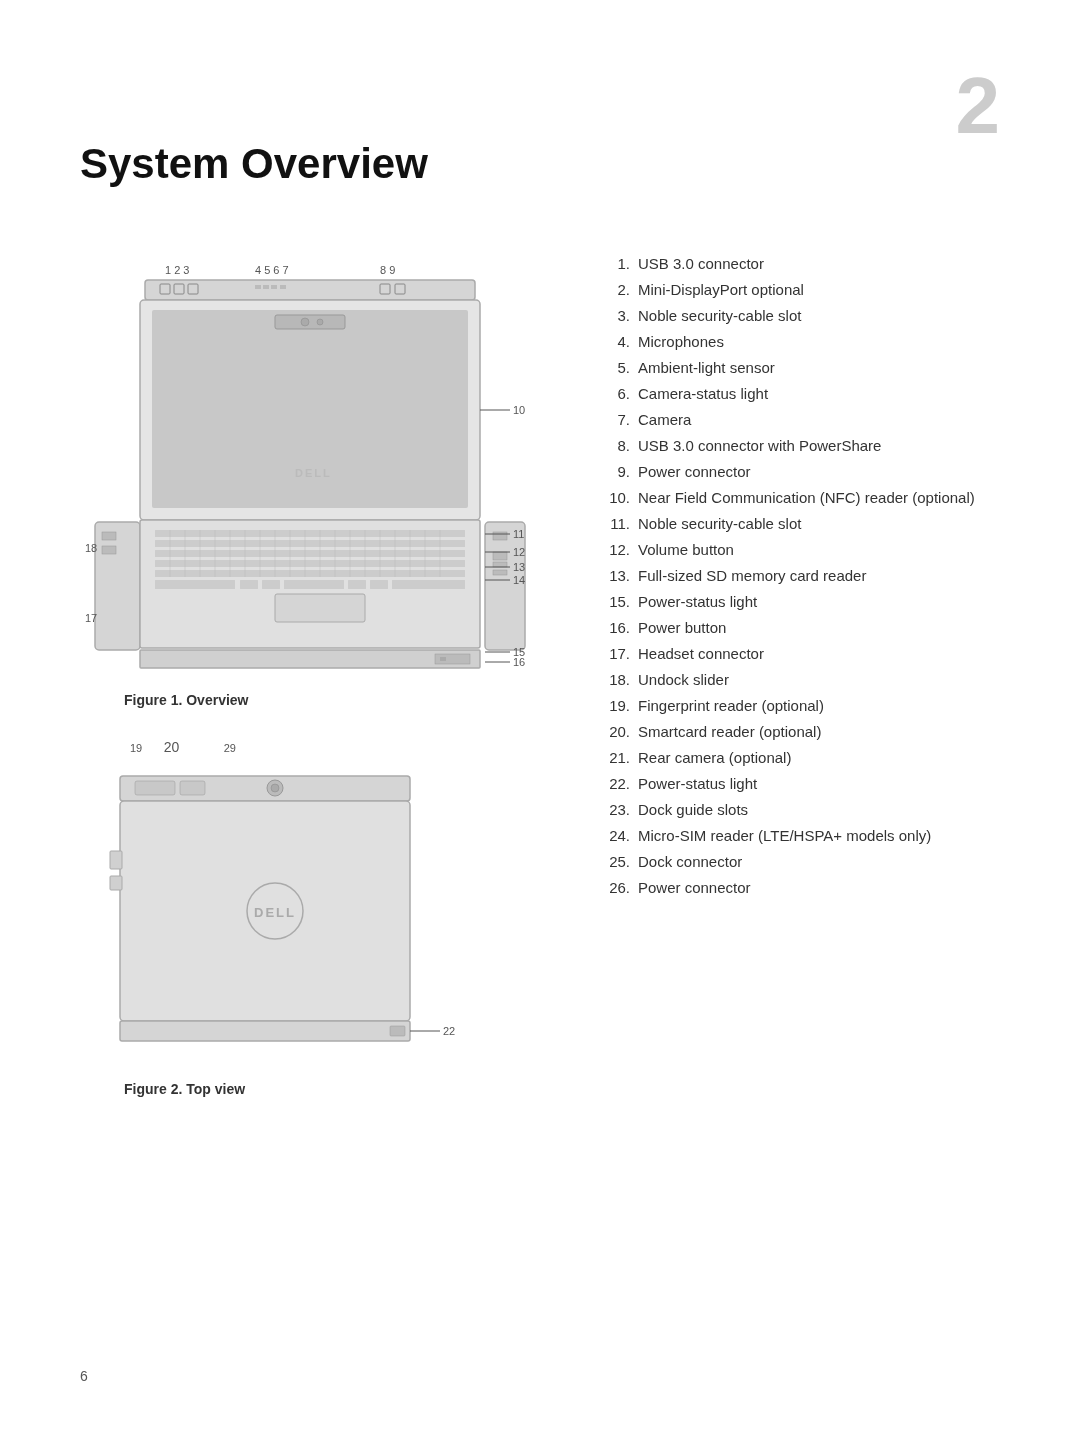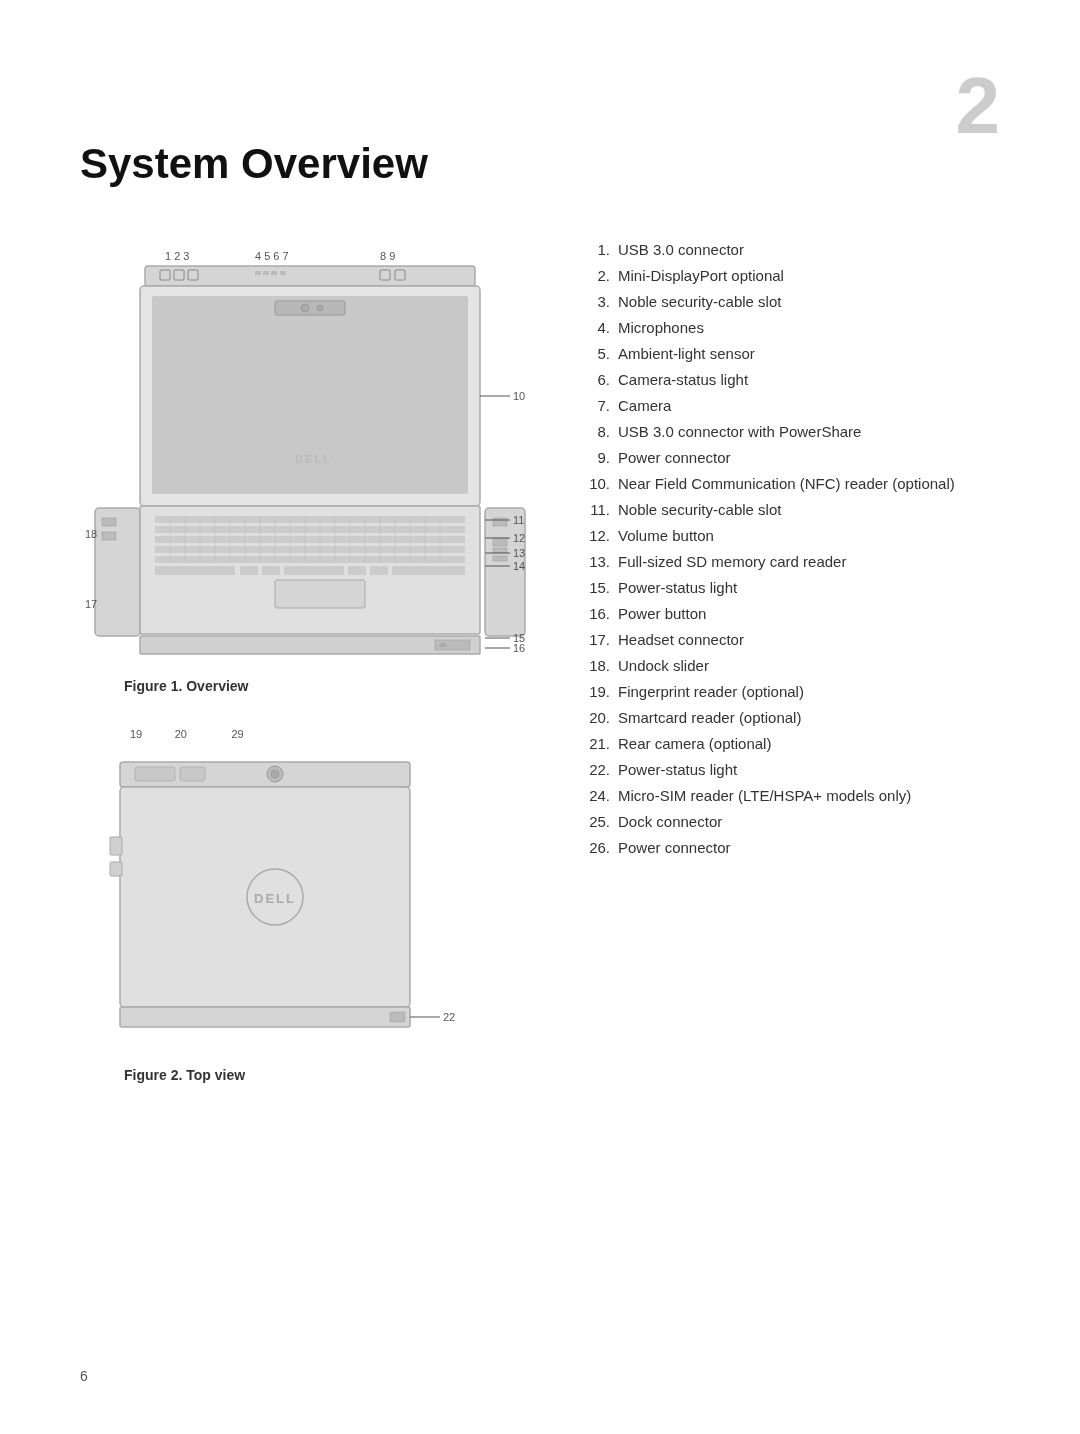--- a/index.html
+++ b/index.html
@@ -23,26 +23,26 @@
 
     .main-content {
       padding: 60px 80px 80px 80px;
       padding-top: 140px;
     }
 
     .page-title {
       font-size: 42px;
       font-weight: bold;
       color: #111;
-      margin-bottom: 50px;
+      margin-bottom: 64px;
     }
 
     .content-area {
       display: flex;
-      gap: 20px;
+      gap: 40px;
       align-items: flex-start;
     }
 
     .figures-column {
       flex: 0 0 auto;
       width: 480px;
     }
 
     .figure-container {
       position: relative;
@@ -216,22 +216,22 @@
           <line x1="405" y1="410" x2="430" y2="410" stroke="#555" stroke-width="1"></line>
           <text x="433" y="414" font-size="11" fill="#555">16</text>
         </svg>
 
         <p class="figure-caption">Figure 1. Overview</p>
       </div>
 
       <div class="figure-container">
 
         <div style="position:relative; margin-bottom:5px; padding-left:50px;">
-          <span style="font-size:11px; color:#555; margin-right:28px;">19</span>
-          <span style="font-size:11px; color:#555; margin-right:40px;">20</span>
+          <span style="font-size:11px; color:#555; margin-right:17px;">19</span>
+          <span style="font-size:14px; color:#555; margin-right:40px;">20</span>
           <span style="font-size:11px; color:#555;">29</span>
         </div>
 
         <svg width="390" height="310" viewBox="0 0 390 310" style="display:block;">
 
           <rect x="40" y="15" width="290" height="25" rx="3" fill="#d5d5d5" stroke="#aaa" stroke-width="1.5"></rect>
 
           <rect x="55" y="20" width="40" height="14" rx="2" fill="#c8c8c8" stroke="#999" stroke-width="0.5"></rect>
           <rect x="100" y="20" width="25" height="14" rx="2" fill="#c8c8c8" stroke="#999" stroke-width="0.5"></rect>
 
@@ -337,20 +337,24 @@
           </li>
           <li>
             <span class="item-num">21.</span>
             <span class="item-text">Rear camera (optional)</span>
           </li>
           <li>
             <span class="item-num">22.</span>
             <span class="item-text">Power-status light</span>
           </li>
           <li>
+            <span class="item-num">23.</span>
+            <span class="item-text">Dock guide slots</span>
+          </li>
+          <li>
             <span class="item-num">24.</span>
             <span class="item-text">Micro-SIM reader (LTE/HSPA+ models only)</span>
           </li>
           <li>
             <span class="item-num">25.</span>
             <span class="item-text">Dock connector</span>
           </li>
           <li>
             <span class="item-num">26.</span>
             <span class="item-text">Power connector</span>

